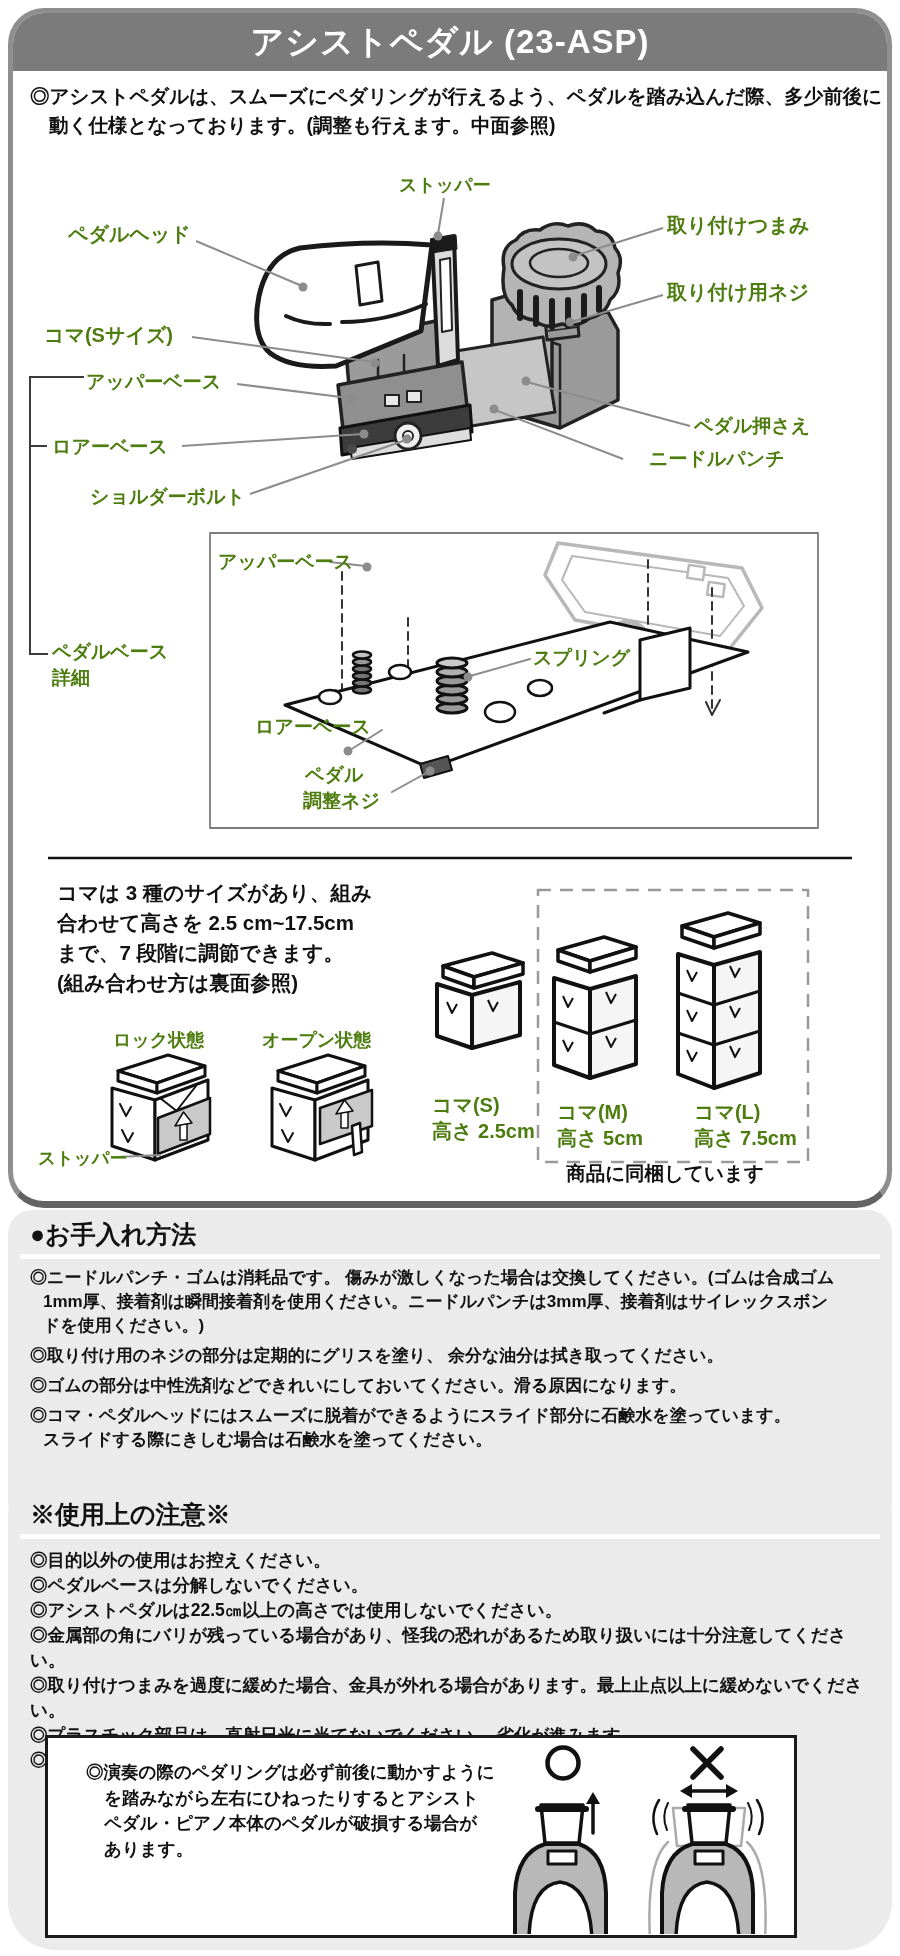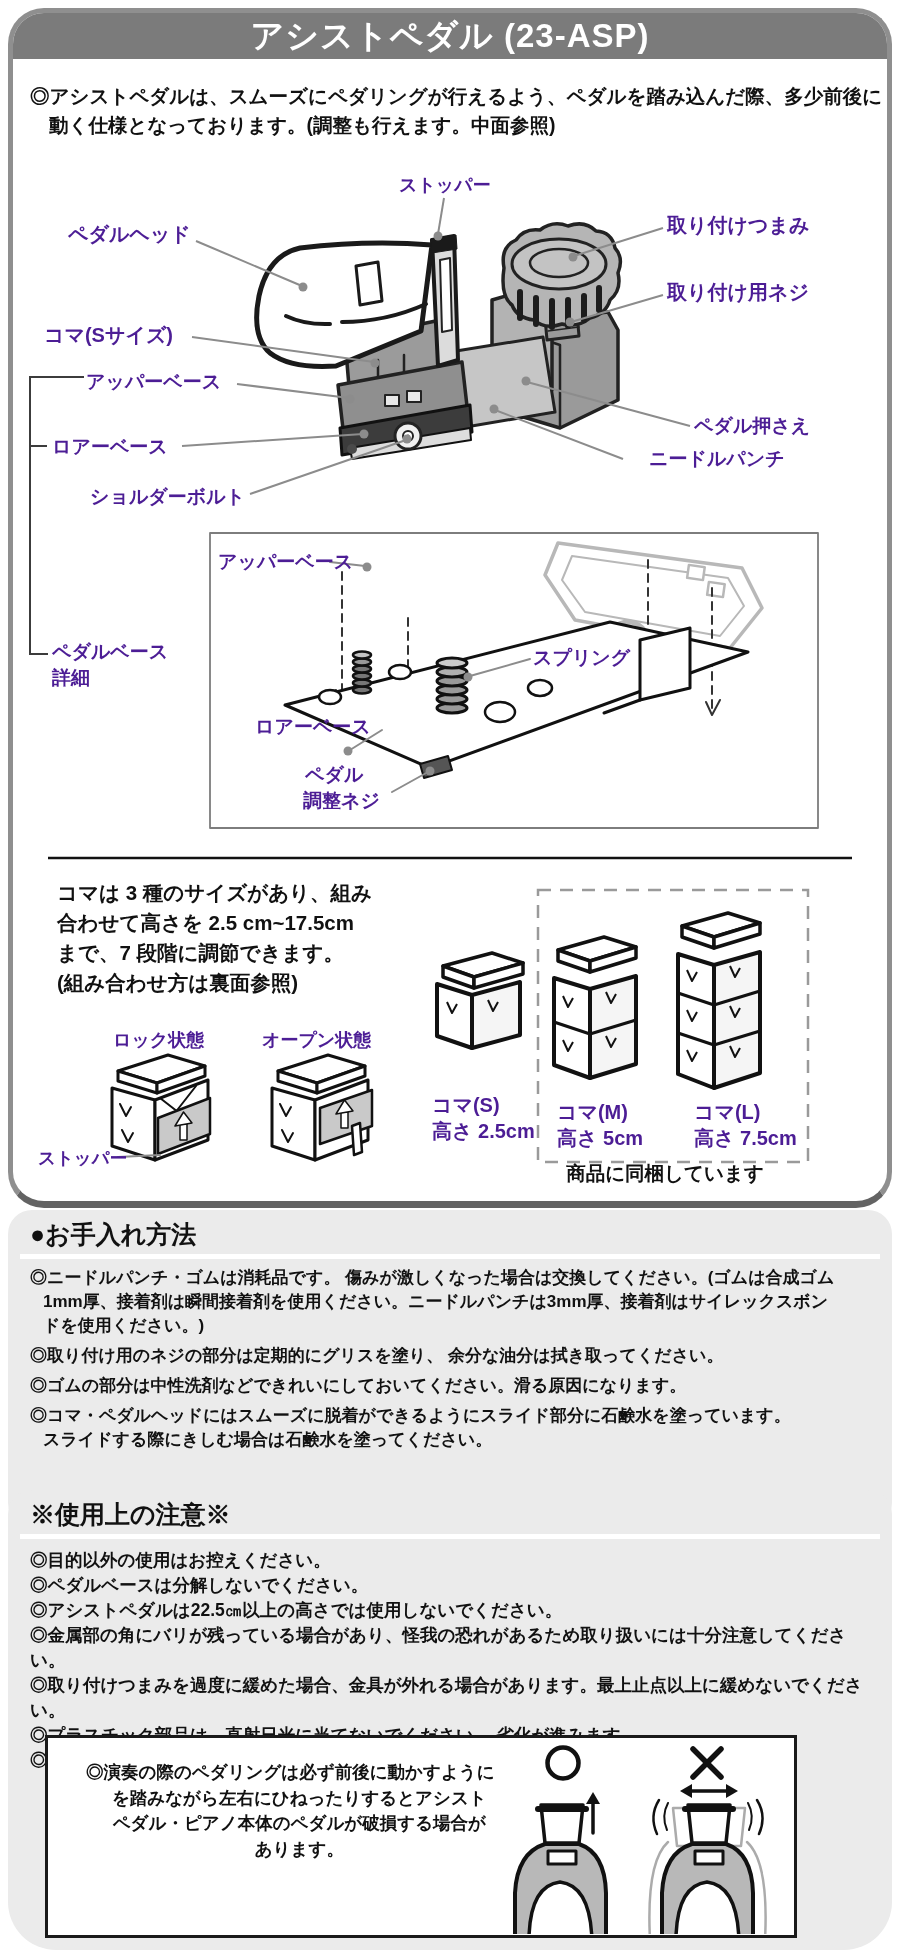--- a/index.html
+++ b/index.html
@@ -5,45 +5,45 @@
   :root{
     --c-header:#7b7b7b; --c-panel:#ebebeb; --c-connector:#8c8c8c; --c-border:#8f8f8f;
   }
   html,body{margin:0;padding:0;background:#fff;}
   .page{position:relative;width:900px;height:1956px;background:#fff;overflow:hidden;
         font-family:"Liberation Sans",sans-serif;color:#111;}
   
   .panel-top{position:absolute;left:8px;top:8px;width:884px;height:1200px;
              box-sizing:border-box;background:#fff;border:5px solid var(--c-border);
              border-bottom:7px solid #636363;border-radius:36px;overflow:hidden;}
-  .panel-top header{position:absolute;left:0;top:0;width:100%;height:46px;
+  .panel-top header{position:absolute;left:0;top:0;width:100%;height:58px;
              background:var(--c-header);display:flex;align-items:center;justify-content:center;}
   .panel-top h1{margin:0;font-size:33px;font-weight:700;color:#fff;letter-spacing:1px;}
   .intro{position:absolute;left:30px;top:82px;font-size:19.5px;font-weight:600;line-height:29px;z-index:10;}
   .intro .l2{padding-left:19px;}
   
-  .lbl{position:absolute;z-index:10;font-weight:700;white-space:nowrap;color:#4c1d95;font-size:20px;line-height:1.15;}
+  .lbl{position:absolute;z-index:10;font-weight:700;white-space:nowrap;color:#4d7c0f;font-size:20px;line-height:1.15;}
   .lbl.s18{font-size:18px;} .lbl.s19{font-size:19px;}
   
   .koma-desc{position:absolute;left:57px;top:878px;z-index:10;font-size:20.5px;font-weight:600;line-height:30px;}
   .included{position:absolute;left:530px;top:1160px;width:270px;text-align:center;z-index:10;
             font-size:19.5px;font-weight:600;}
   
   .panel-gray{position:absolute;left:8px;width:884px;background:var(--c-panel);box-sizing:border-box;z-index:1;}
   .panel-care{top:1210px;height:317px;border-radius:24px;}
   .panel-notice{top:1490px;height:460px;border-radius:24px 24px 48px 48px;}
   .panel-gray h2{position:absolute;left:22px;top:8px;margin:0;font-size:25px;font-weight:700;color:#111;}
   .panel-rule{position:absolute;left:12px;right:12px;top:44px;height:5px;background:#fff;}
   .body-lines{position:absolute;left:22px;right:20px;top:56px;font-size:17px;font-weight:600;line-height:24px;}
   .panel-notice .body-lines{top:58px;font-size:17.5px;line-height:25px;}
   .body-lines .ind{padding-left:13px;}
   .body-lines .gap{margin-top:6px;}
   
   .warnbox{position:absolute;left:37px;top:245px;width:752px;height:203px;box-sizing:border-box;
-           background:#fff;border:3px solid #1a1a1a;text-align:center;}
+           background:#fff;border:3px solid #1a1a1a;}
   .warnbox .wlines{position:absolute;left:38px;top:22px;font-size:17.5px;font-weight:600;line-height:25.5px;}
   .warnbox .wlines .ind{padding-left:18px;}
   
   .art{position:absolute;left:0;top:0;width:900px;height:1956px;z-index:5;pointer-events:none;}
 </style>
 </head>
 <body>
 
 <div class="page">
 

